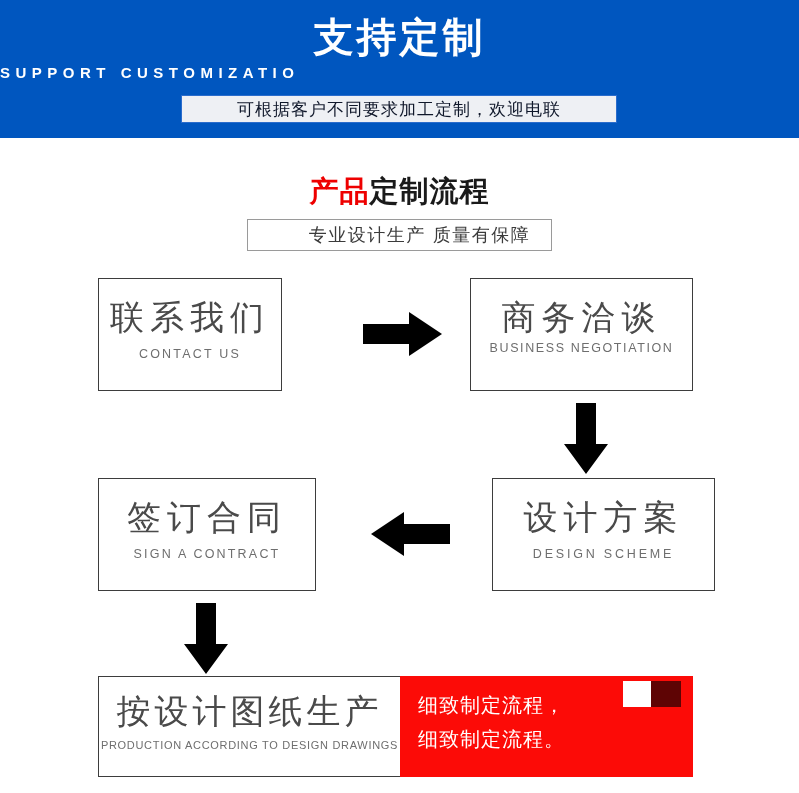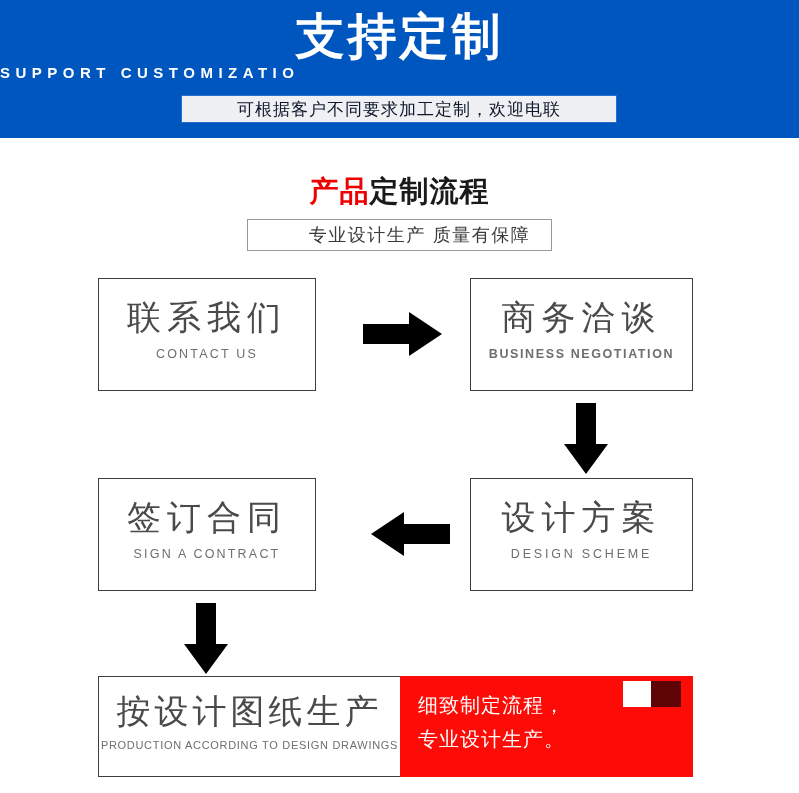--- a/index.html
+++ b/index.html
@@ -15,21 +15,21 @@
   
   .banner{
     position:absolute;left:0;top:0;width:799px;height:138px;
     background:#0056bf;
     overflow:hidden;
   }
   .banner-title{
     position:absolute;left:0;top:10px;width:799px;
     text-align:center;
     color:#ffffff;
-    font-size:49px;
+    font-size:40px;
     font-weight:bold;
     letter-spacing:3px;
     line-height:54px;
     font-family:"DejaVu Sans","Liberation Sans",sans-serif;
   }
   .banner-sub{
     position:absolute;left:0;top:64px;width:799px;
     text-align:left;
     color:#ffffff;
     font-size:15px;
@@ -99,31 +99,31 @@
   }
   .fbox .en{
     color:#6e6e6e;
     font-size:12.5px;
     letter-spacing:2.2px;
     line-height:18px;
     font-family:"Liberation Sans",sans-serif;
     white-space:nowrap;
   }
 
-  .box-contact  {left:98px; top:278px; width:218px;height:113px;}
+  .box-contact  {left:98px; top:278px; width:184px;height:113px;}
   .box-business {left:470px;top:278px; width:223px;height:113px;}
   .box-contract {left:98px; top:478px; width:218px;height:113px;}
-  .box-design   {left:470px;top:478px; width:223px;height:113px;}
+  .box-design   {left:492px;top:478px; width:223px;height:113px;}
 
   .box-contact  .cn{margin-top:16px;}
   .box-business .cn{margin-top:16px;}
   .box-contract .cn{margin-top:16px;}
   .box-design   .cn{margin-top:16px;}
   .box-contact  .en{margin-top:6px;}
-  .box-business .en{margin-top:6px;font-size:12.5px;letter-spacing:1.6px;font-weight:bold;}
+  .box-business .en{font-size:12.5px;letter-spacing:1.6px;}
   .box-contract .en{margin-top:6px;}
   .box-design   .en{margin-top:6px;letter-spacing:2.8px;}
 
   
   .box-production{
     position:absolute;left:98px;top:676px;width:303px;height:101px;
     box-sizing:border-box;border:1px solid #3d3d3d;background:#ffffff;
     text-align:center;
   }
   .box-production .cn{
@@ -206,21 +206,21 @@
     <div class="cn">按设计图纸生产</div>
     <div class="en">PRODUCTION ACCORDING TO DESIGN DRAWINGS</div>
   </div>
 
   <div class="red-panel">
     <div class="deco">
       <div class="sq-white"></div>
       <div class="sq-dark"></div>
     </div>
     <div class="rp-line rp-l1">细致制定流程，</div>
-    <div class="rp-line rp-l2">专业设计生产。</div>
+    <div class="rp-line rp-l2">细致制定流程。</div>
   </div>
 
   <div class="arrow arrow-right-1">
     <svg viewBox="0 0 80 46" width="80" height="46" aria-hidden="true">
       <path d="M0 13 L46 13 L46 1 L79 23 L46 45 L46 33 L0 33 Z" fill="#000000"></path>
     </svg>
   </div>
 
   <div class="arrow arrow-down-1">
     <svg viewBox="0 0 46 72" width="46" height="72" aria-hidden="true">

